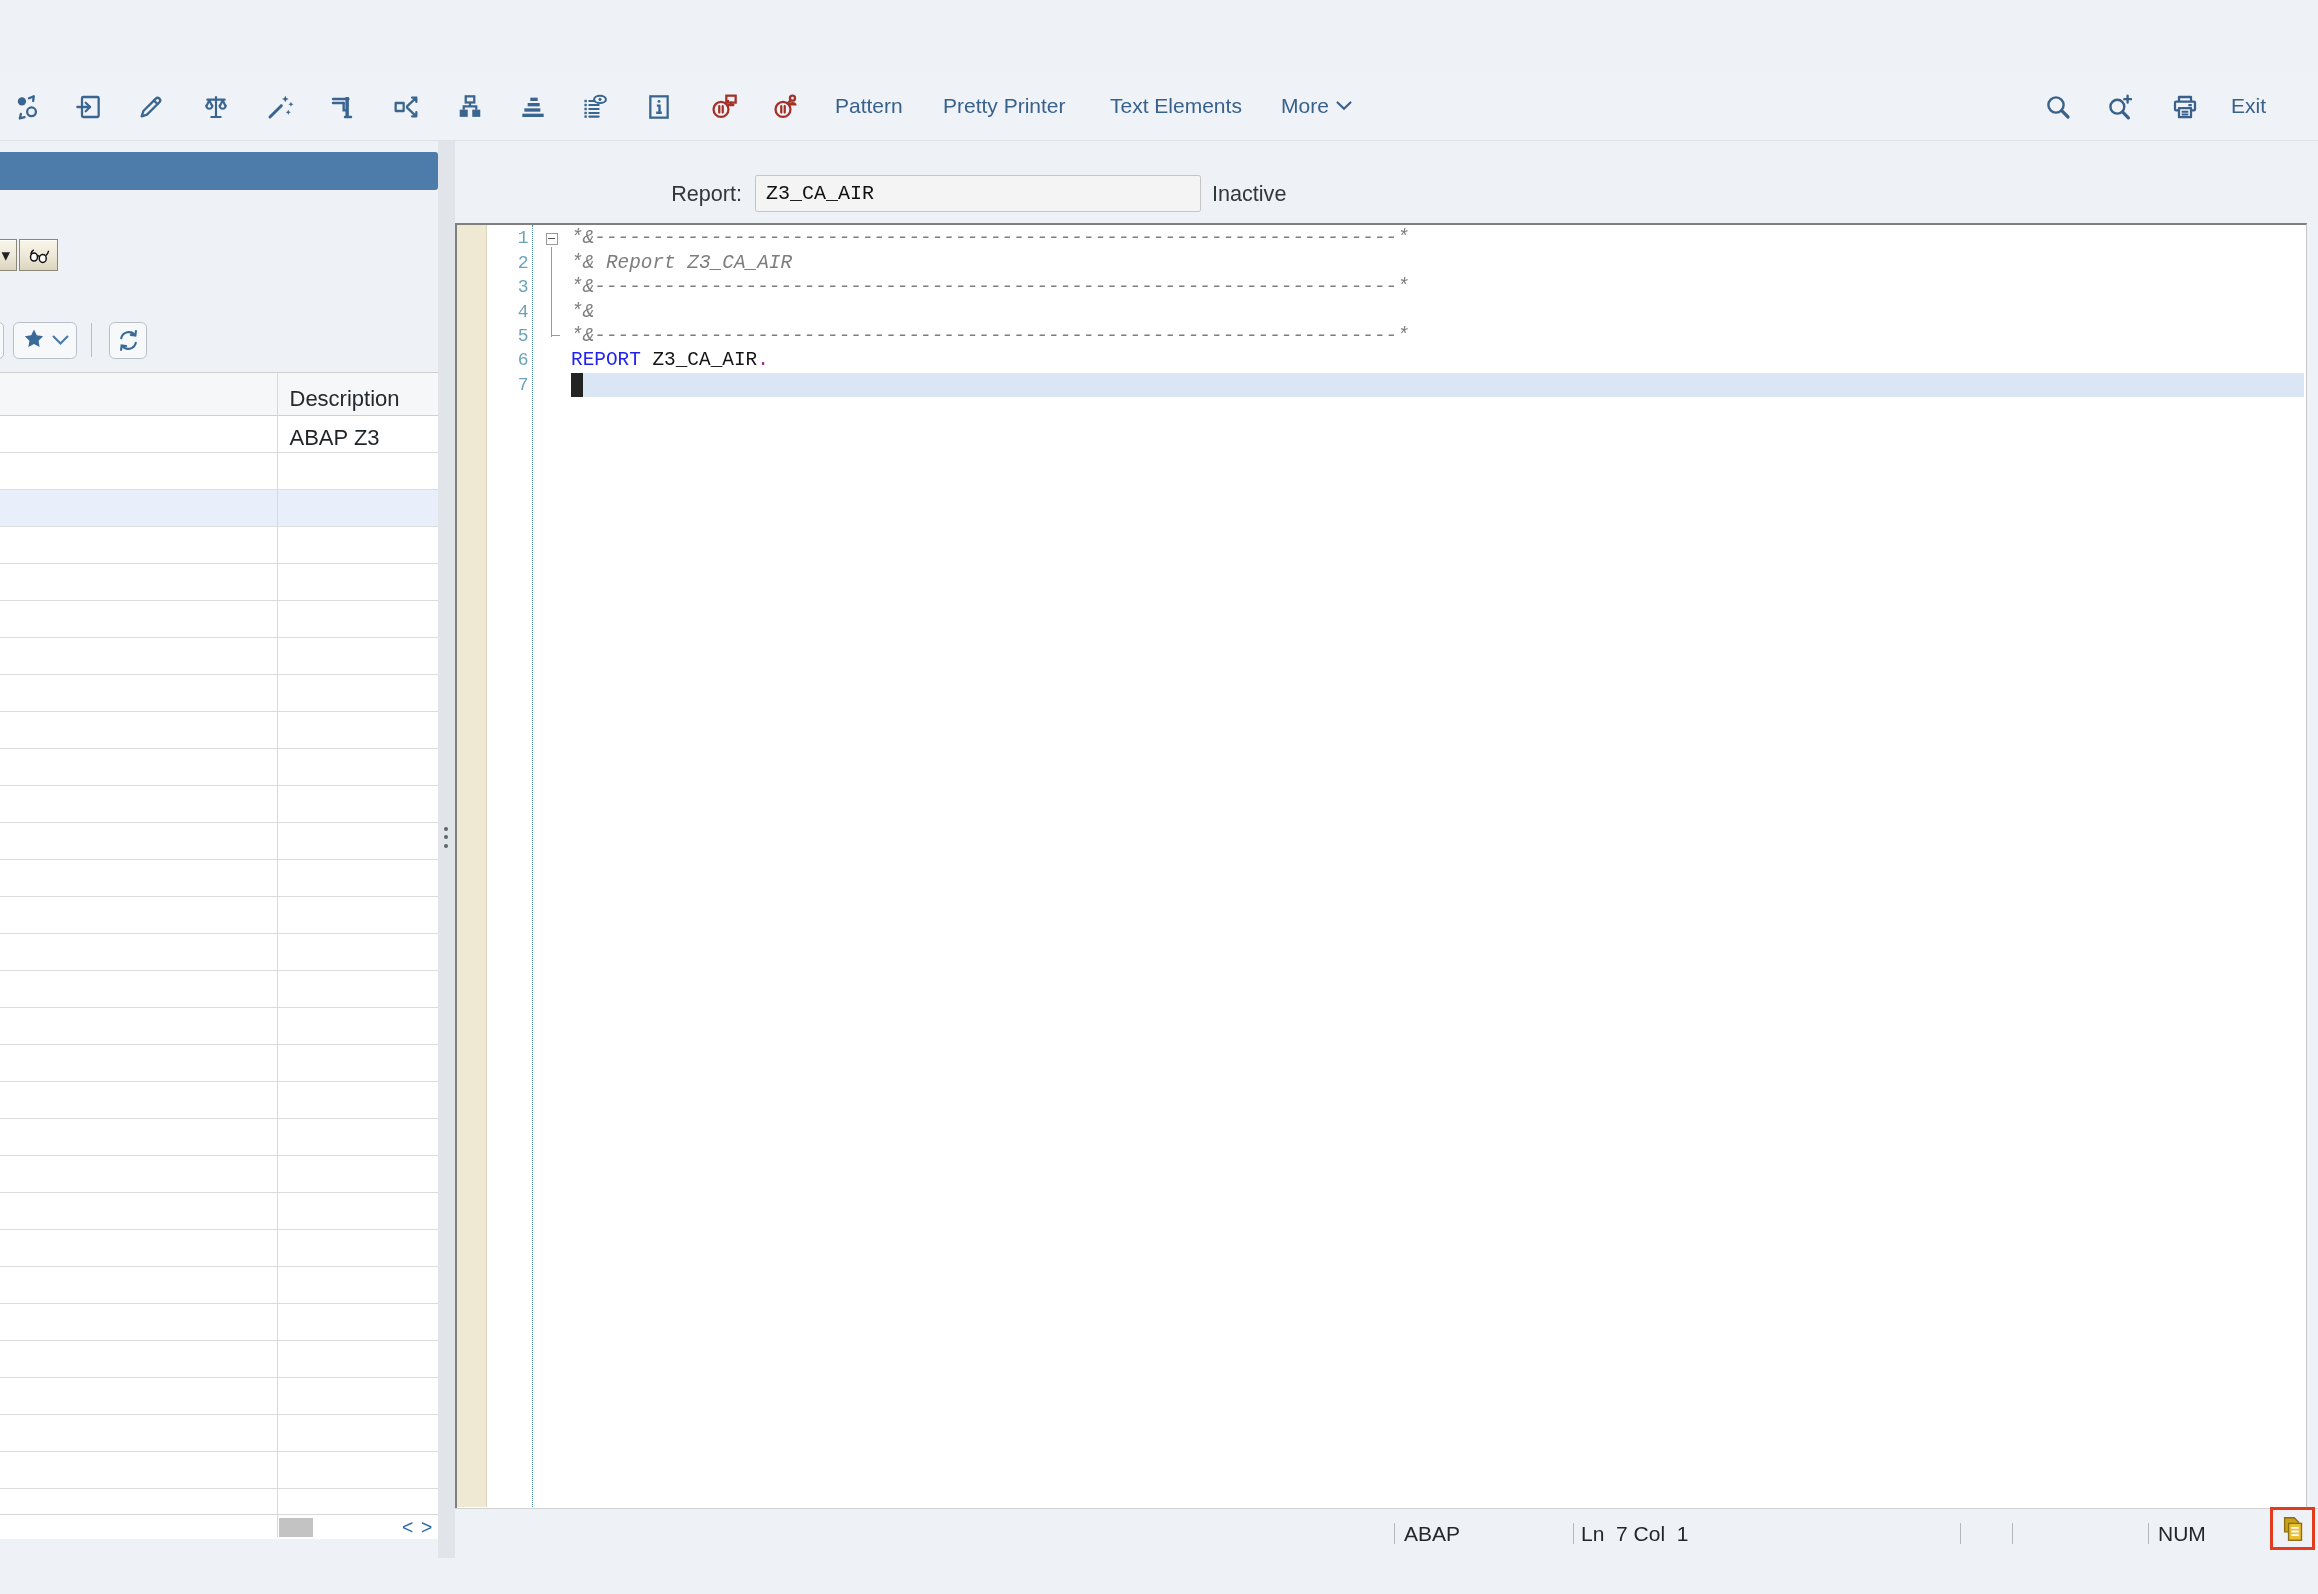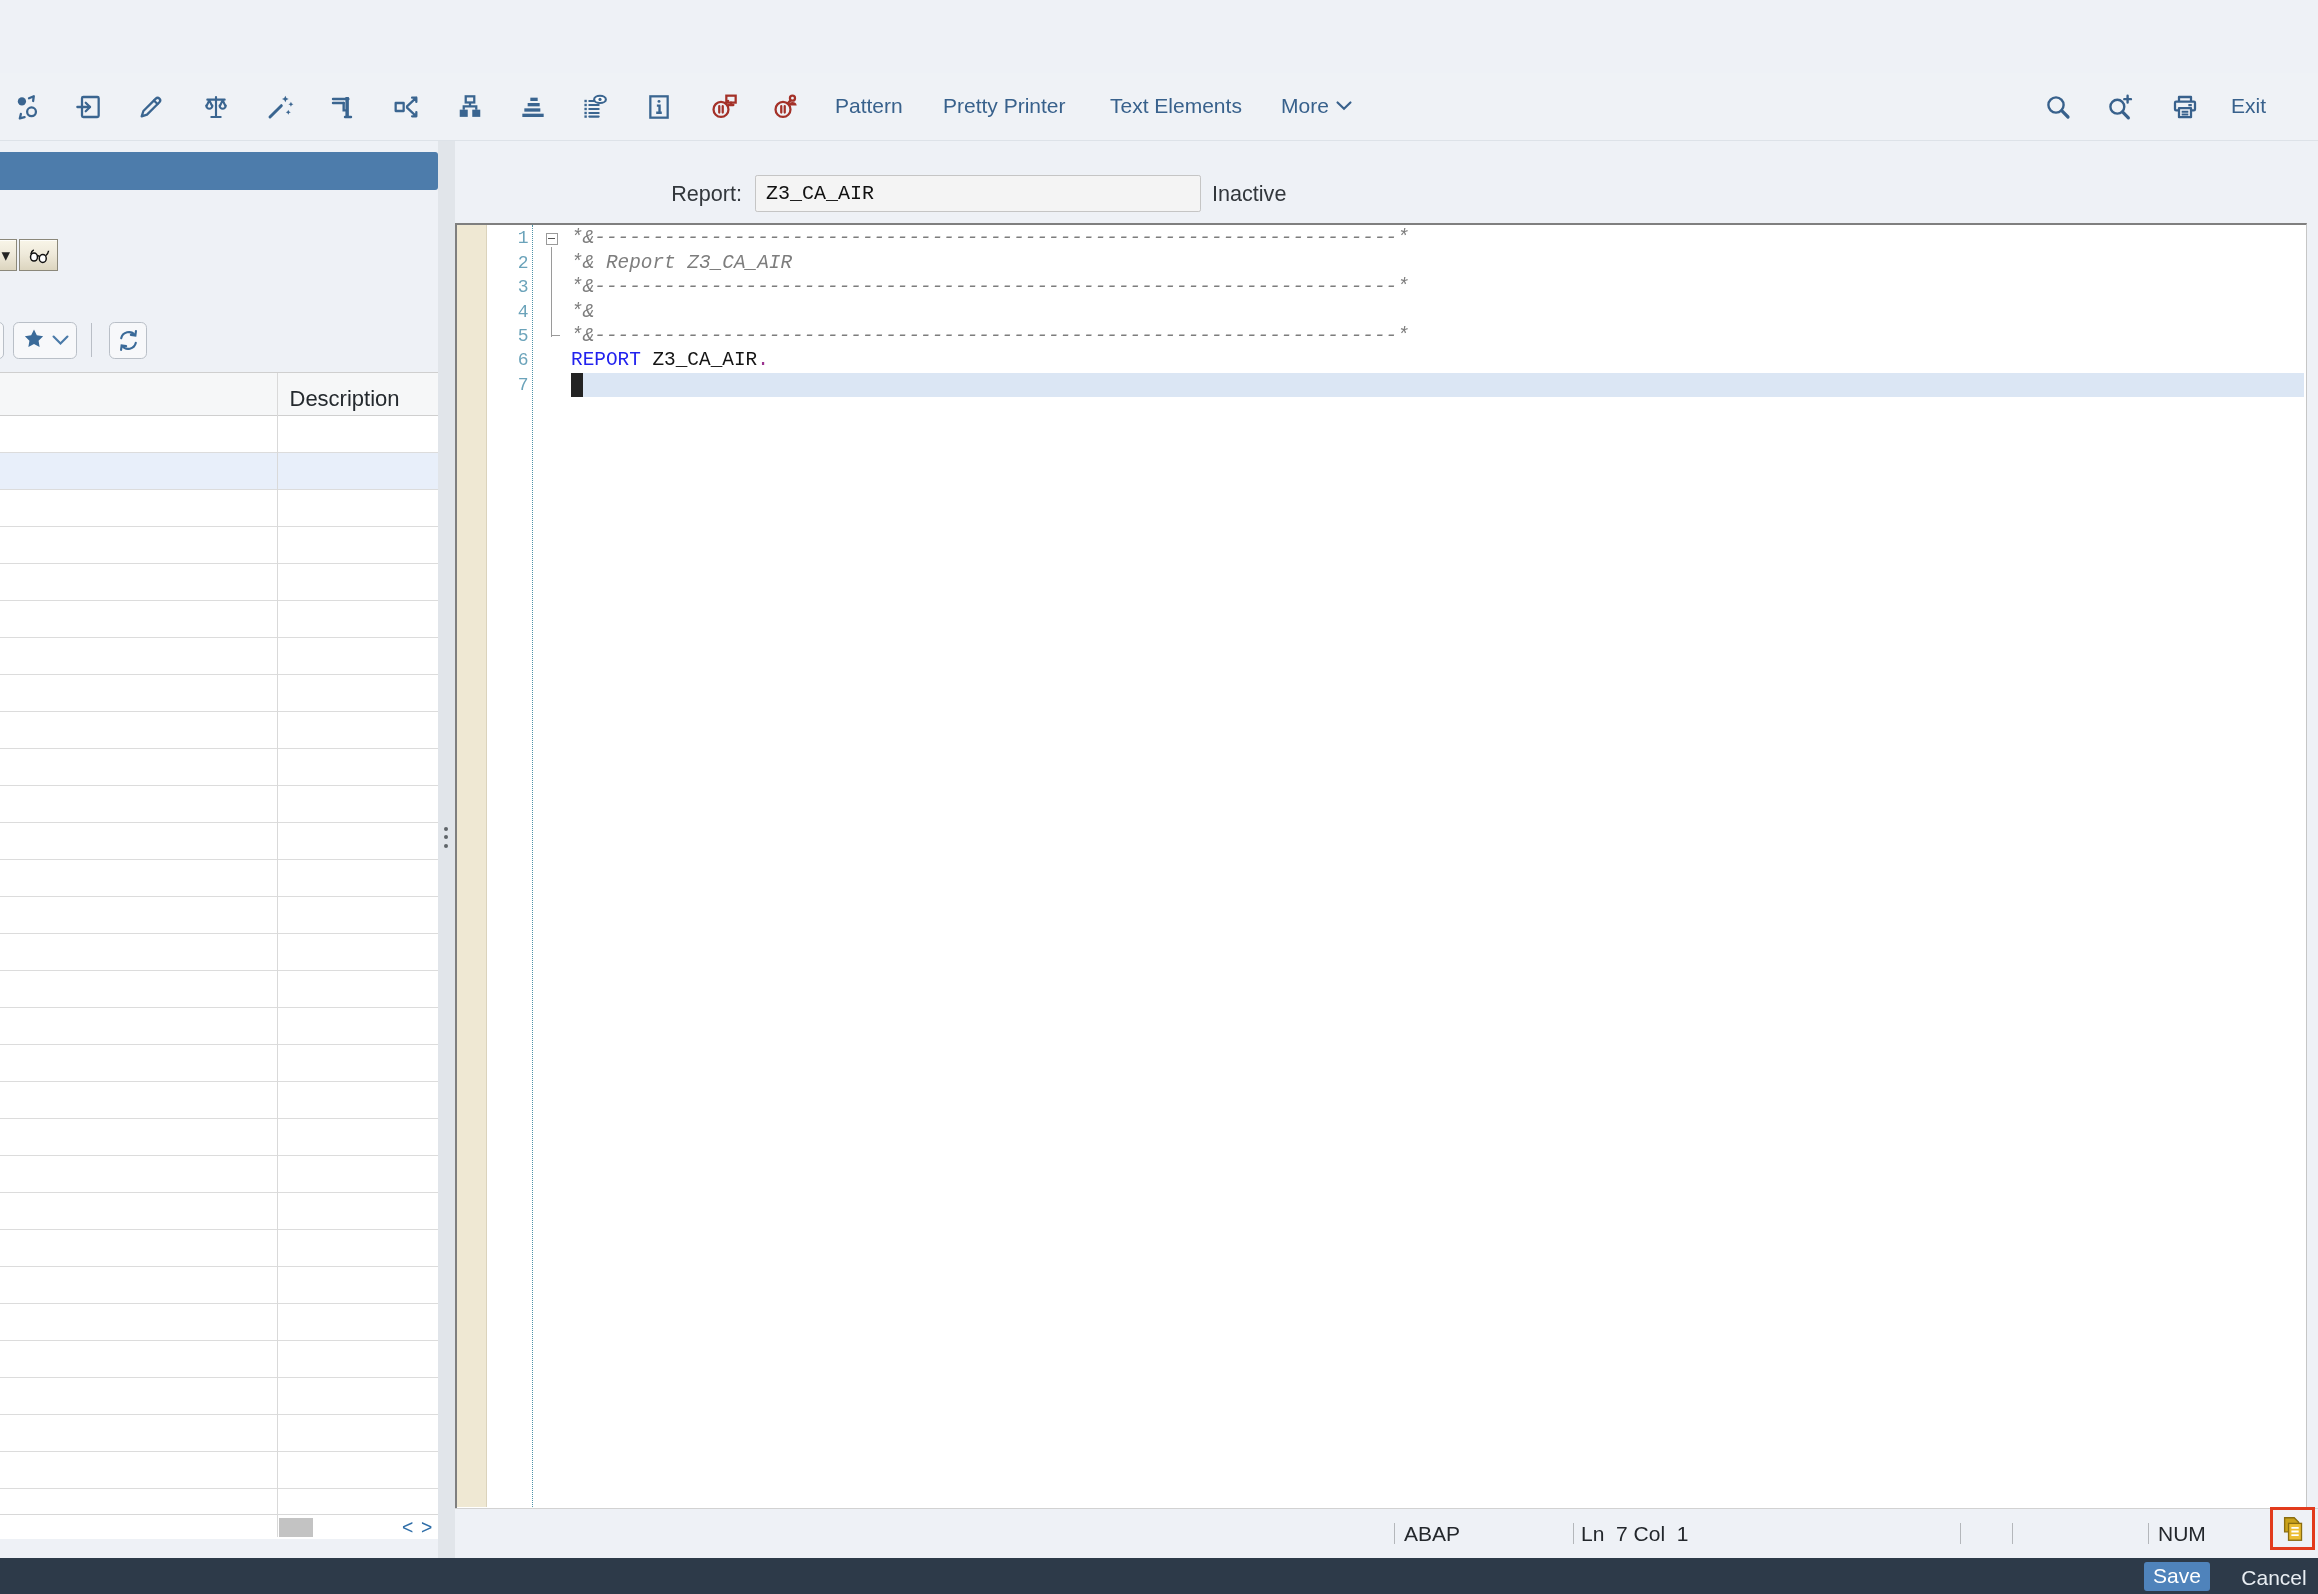--- a/index.html
+++ b/index.html
@@ -279,20 +279,24 @@
       </svg>
   </button>
 
   <div class="abs" id="side-table">
     <div class="abs" id="col-divider"></div>
     <div class="abs" id="thead">
       <div class="cell-obj"></div>
       <div class="cell-desc">Description</div>
     </div>
     <div class="abs" id="rows">
+  <div class="srow">
+    <div class="cell-obj"></div>
+    <div class="cell-desc">ABAP Z3</div>
+  </div>
 
   <div class="srow">
     <div class="cell-obj"></div>
     <div class="cell-desc"></div>
   </div>
 
   <div class="srow hl">
     <div class="cell-obj"></div>
     <div class="cell-desc">Program Z3_CA</div>
   </div>
@@ -498,19 +502,15 @@
     <div class="stattxt" style="left:1703px">NUM</div>
   </div>
   <button class="abs" id="redbox">
     <svg width="27" height="30" viewBox="0 0 24 26" fill="none" stroke="#8a6d10" stroke-width="1.2">
         <path d="M5 3 h8.5 l4 4 v8.5 h-12.5 z" fill="#caa21a"></path>
         <rect x="8.5" y="8" width="11.5" height="15" fill="#ecbe33"></rect>
         <path d="M11 12 h6.5 M11 15.2 h6.5 M11 18.4 h6.5" stroke="#ffffff" stroke-width="1.6"></path>
       </svg>
   </button>
 
-  <div class="abs" id="actionbar">
-    <button id="save-btn">Save</button>
-    <button id="cancel-btn">Cancel</button>
-  </div>
 
 </div>
 
 
 </body></html>

